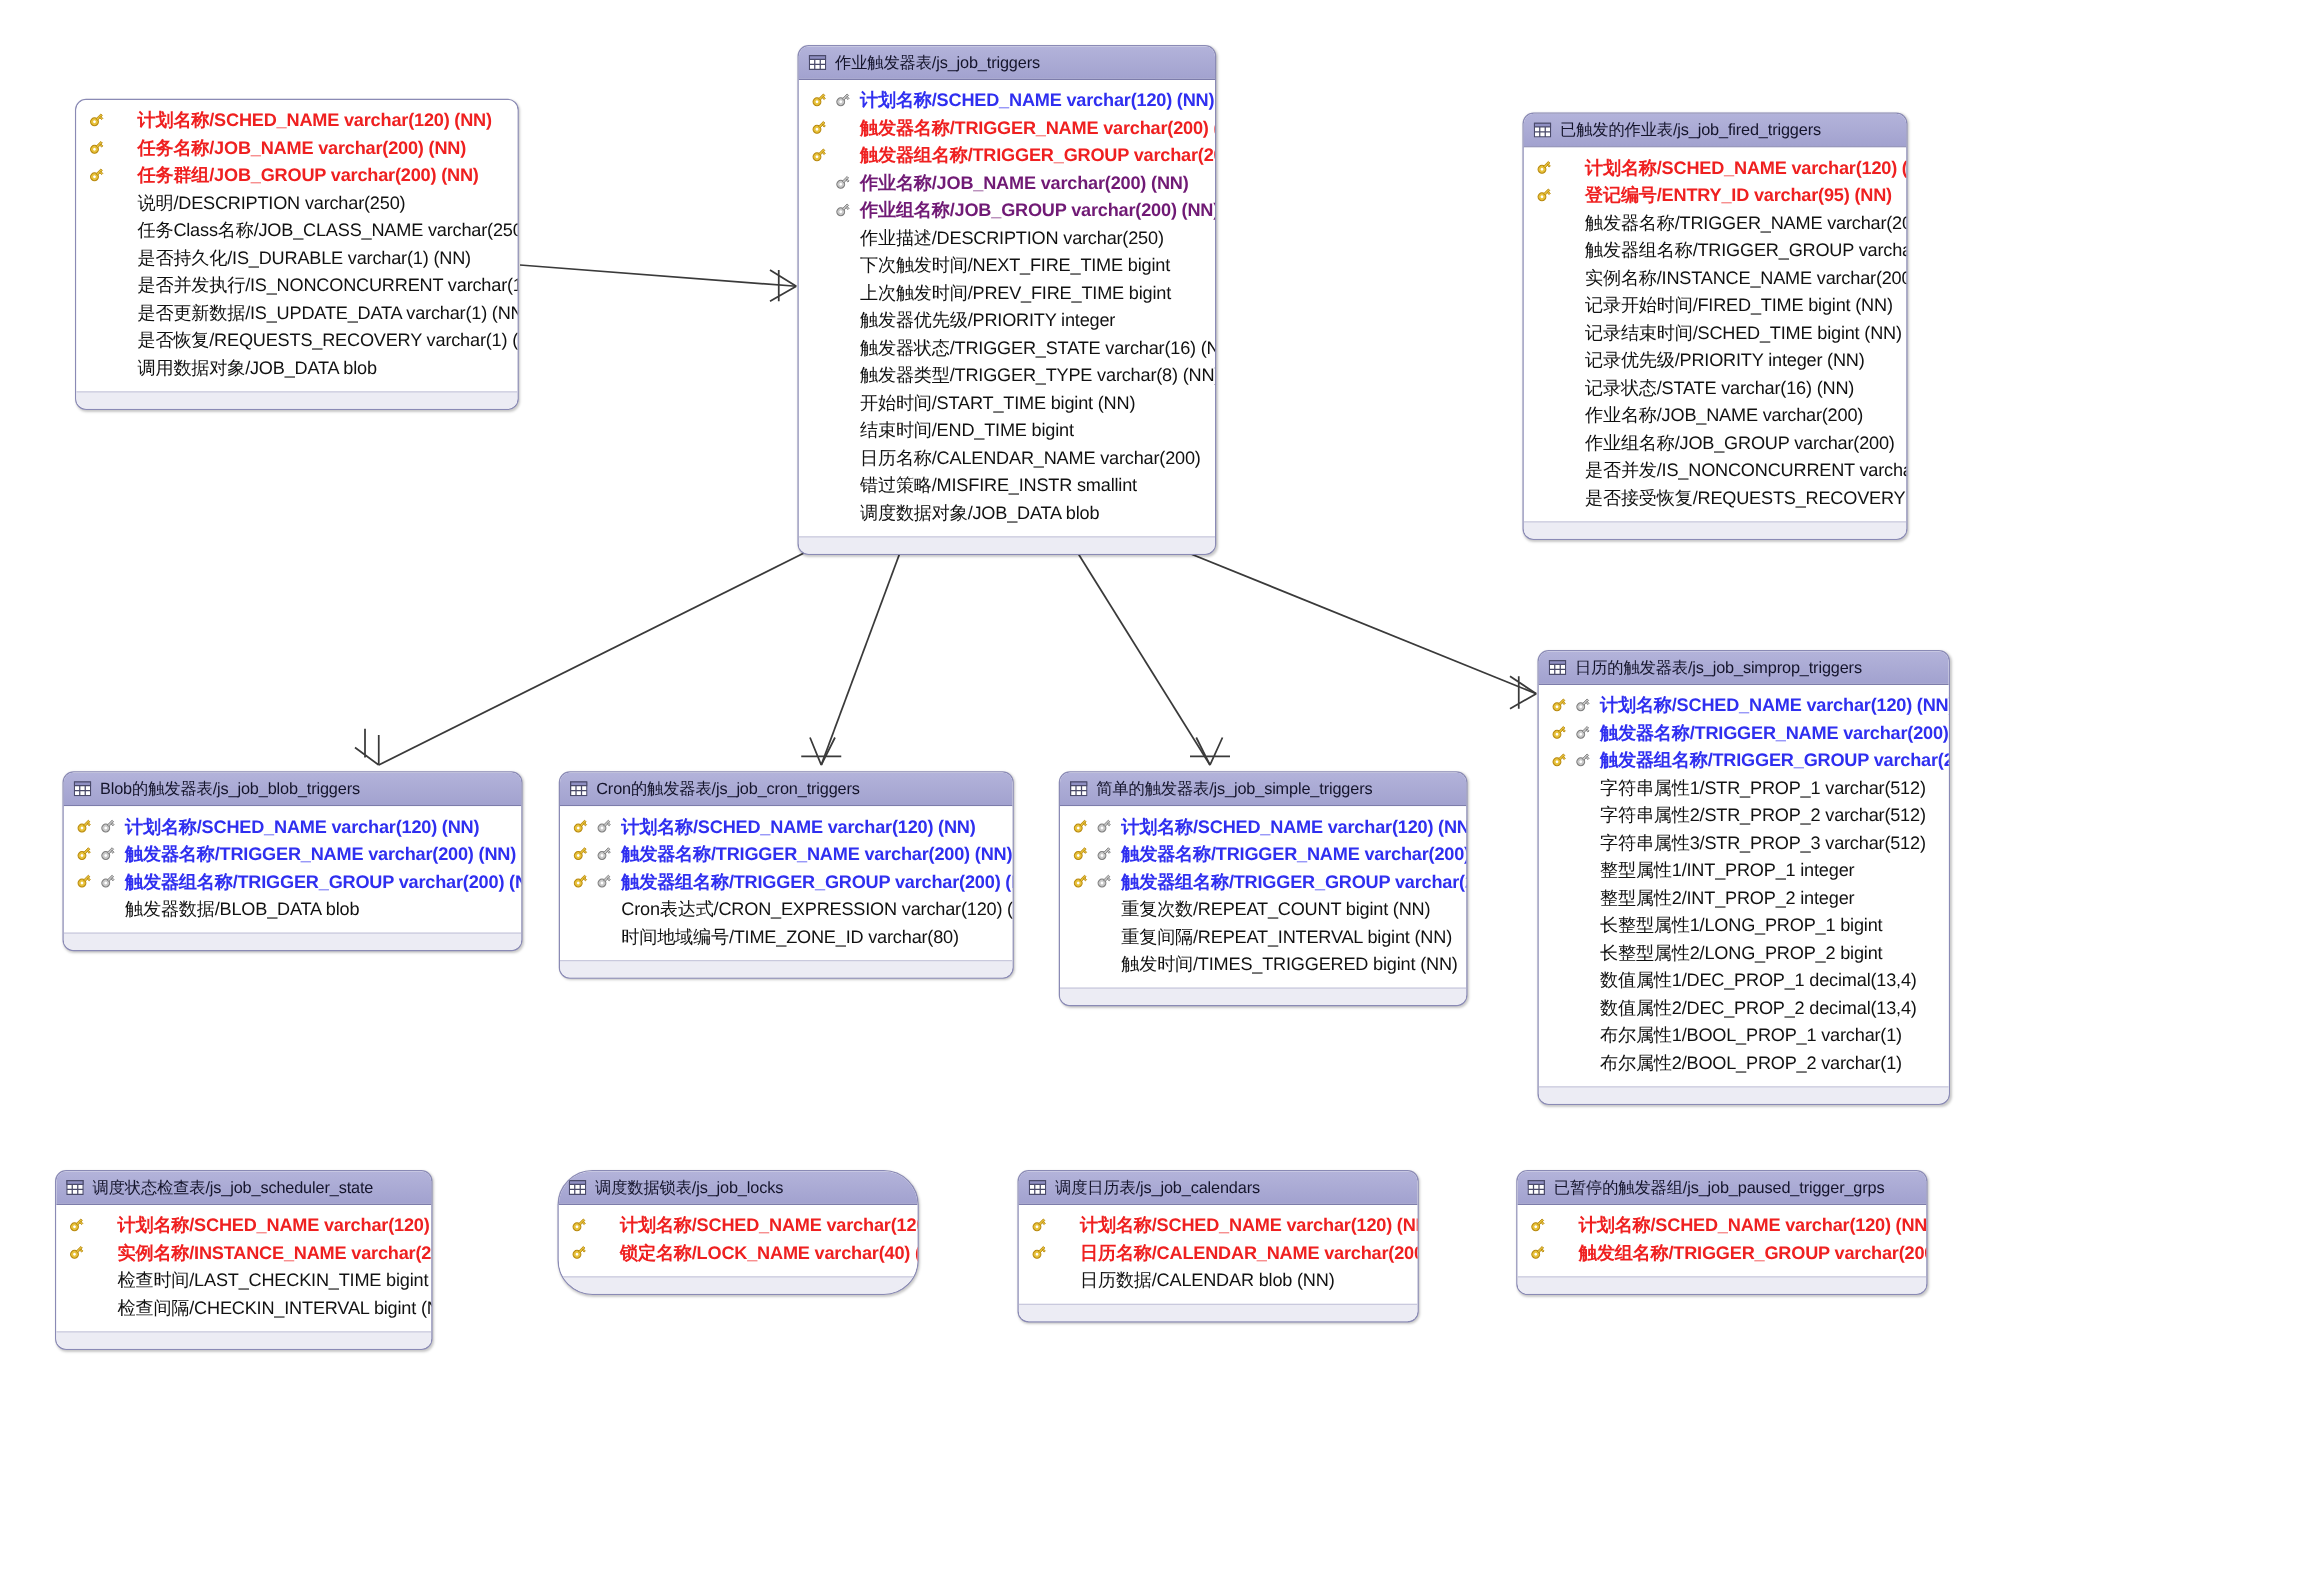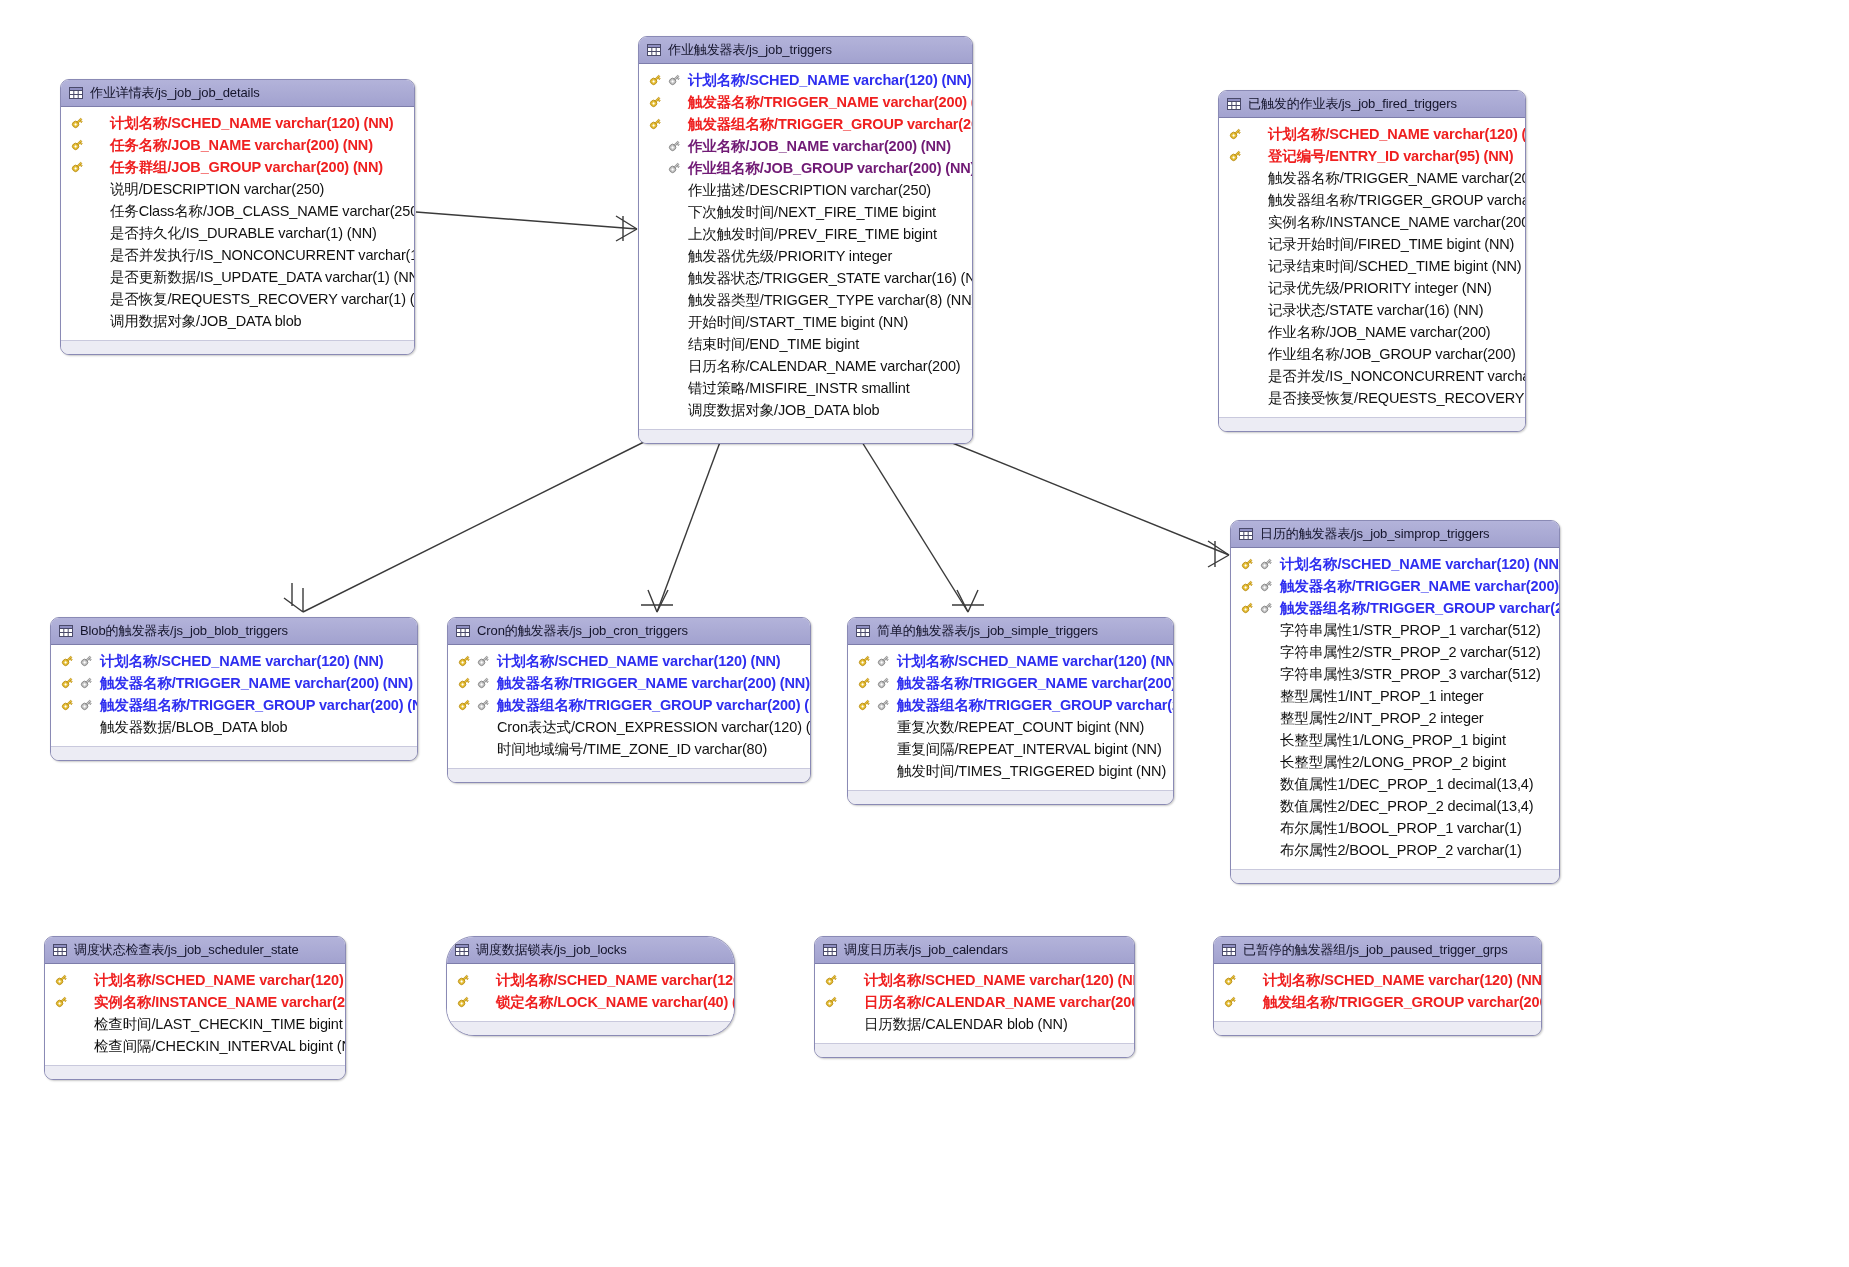--- a/index.html
+++ b/index.html
@@ -121,30 +121,20 @@
 
       <path d="M857 434 L968 612"></path>
       <path d="M968 612 L957 590 M968 612 L978 590 M952 605 L984 605"></path>
 
       <path d="M930 434 L1229 555"></path>
       <path d="M1229 555 L1208 541 M1229 555 L1208 567 M1215 541 L1215 567"></path>
     </g>
   </svg>
 
   <div class="entity" id="ent-job_details">
-      <div class="entity-header">
-        <svg class="table-icon" viewBox="0 0 14 12">
-          <rect x="0.5" y="0.5" width="13" height="11" fill="#ffffff" stroke="#4a4a6a"></rect>
-          <rect x="0.5" y="0.5" width="13" height="3" fill="#8f8fc2" stroke="#4a4a6a"></rect>
-          <line x1="4.8" y1="3.5" x2="4.8" y2="11.5" stroke="#4a4a6a"></line>
-          <line x1="9.2" y1="3.5" x2="9.2" y2="11.5" stroke="#4a4a6a"></line>
-          <line x1="0.5" y1="7.5" x2="13.5" y2="7.5" stroke="#4a4a6a"></line>
-        </svg>
-        <span class="entity-title">作业详情表/js_job_job_details</span>
-      </div>
       <div class="entity-body">
         <div class="field">
           <span class="keyslot">
             <svg width="14" height="14" viewBox="0 0 14 14">
               <g transform="rotate(-45 7 7)">
                 <circle cx="5" cy="7" r="3.1" fill="#e8c23a" stroke="#b8890f" stroke-width="0.9"></circle>
                 <circle cx="5" cy="7" r="1.1" fill="#ffffff"></circle>
                 <rect x="7.6" y="6.2" width="5.4" height="1.7" fill="#e8c23a" stroke="#b8890f" stroke-width="0.7"></rect>
                 <rect x="10.3" y="7.6" width="1.3" height="2.2" fill="#e8c23a" stroke="#b8890f" stroke-width="0.7"></rect>
               </g>

